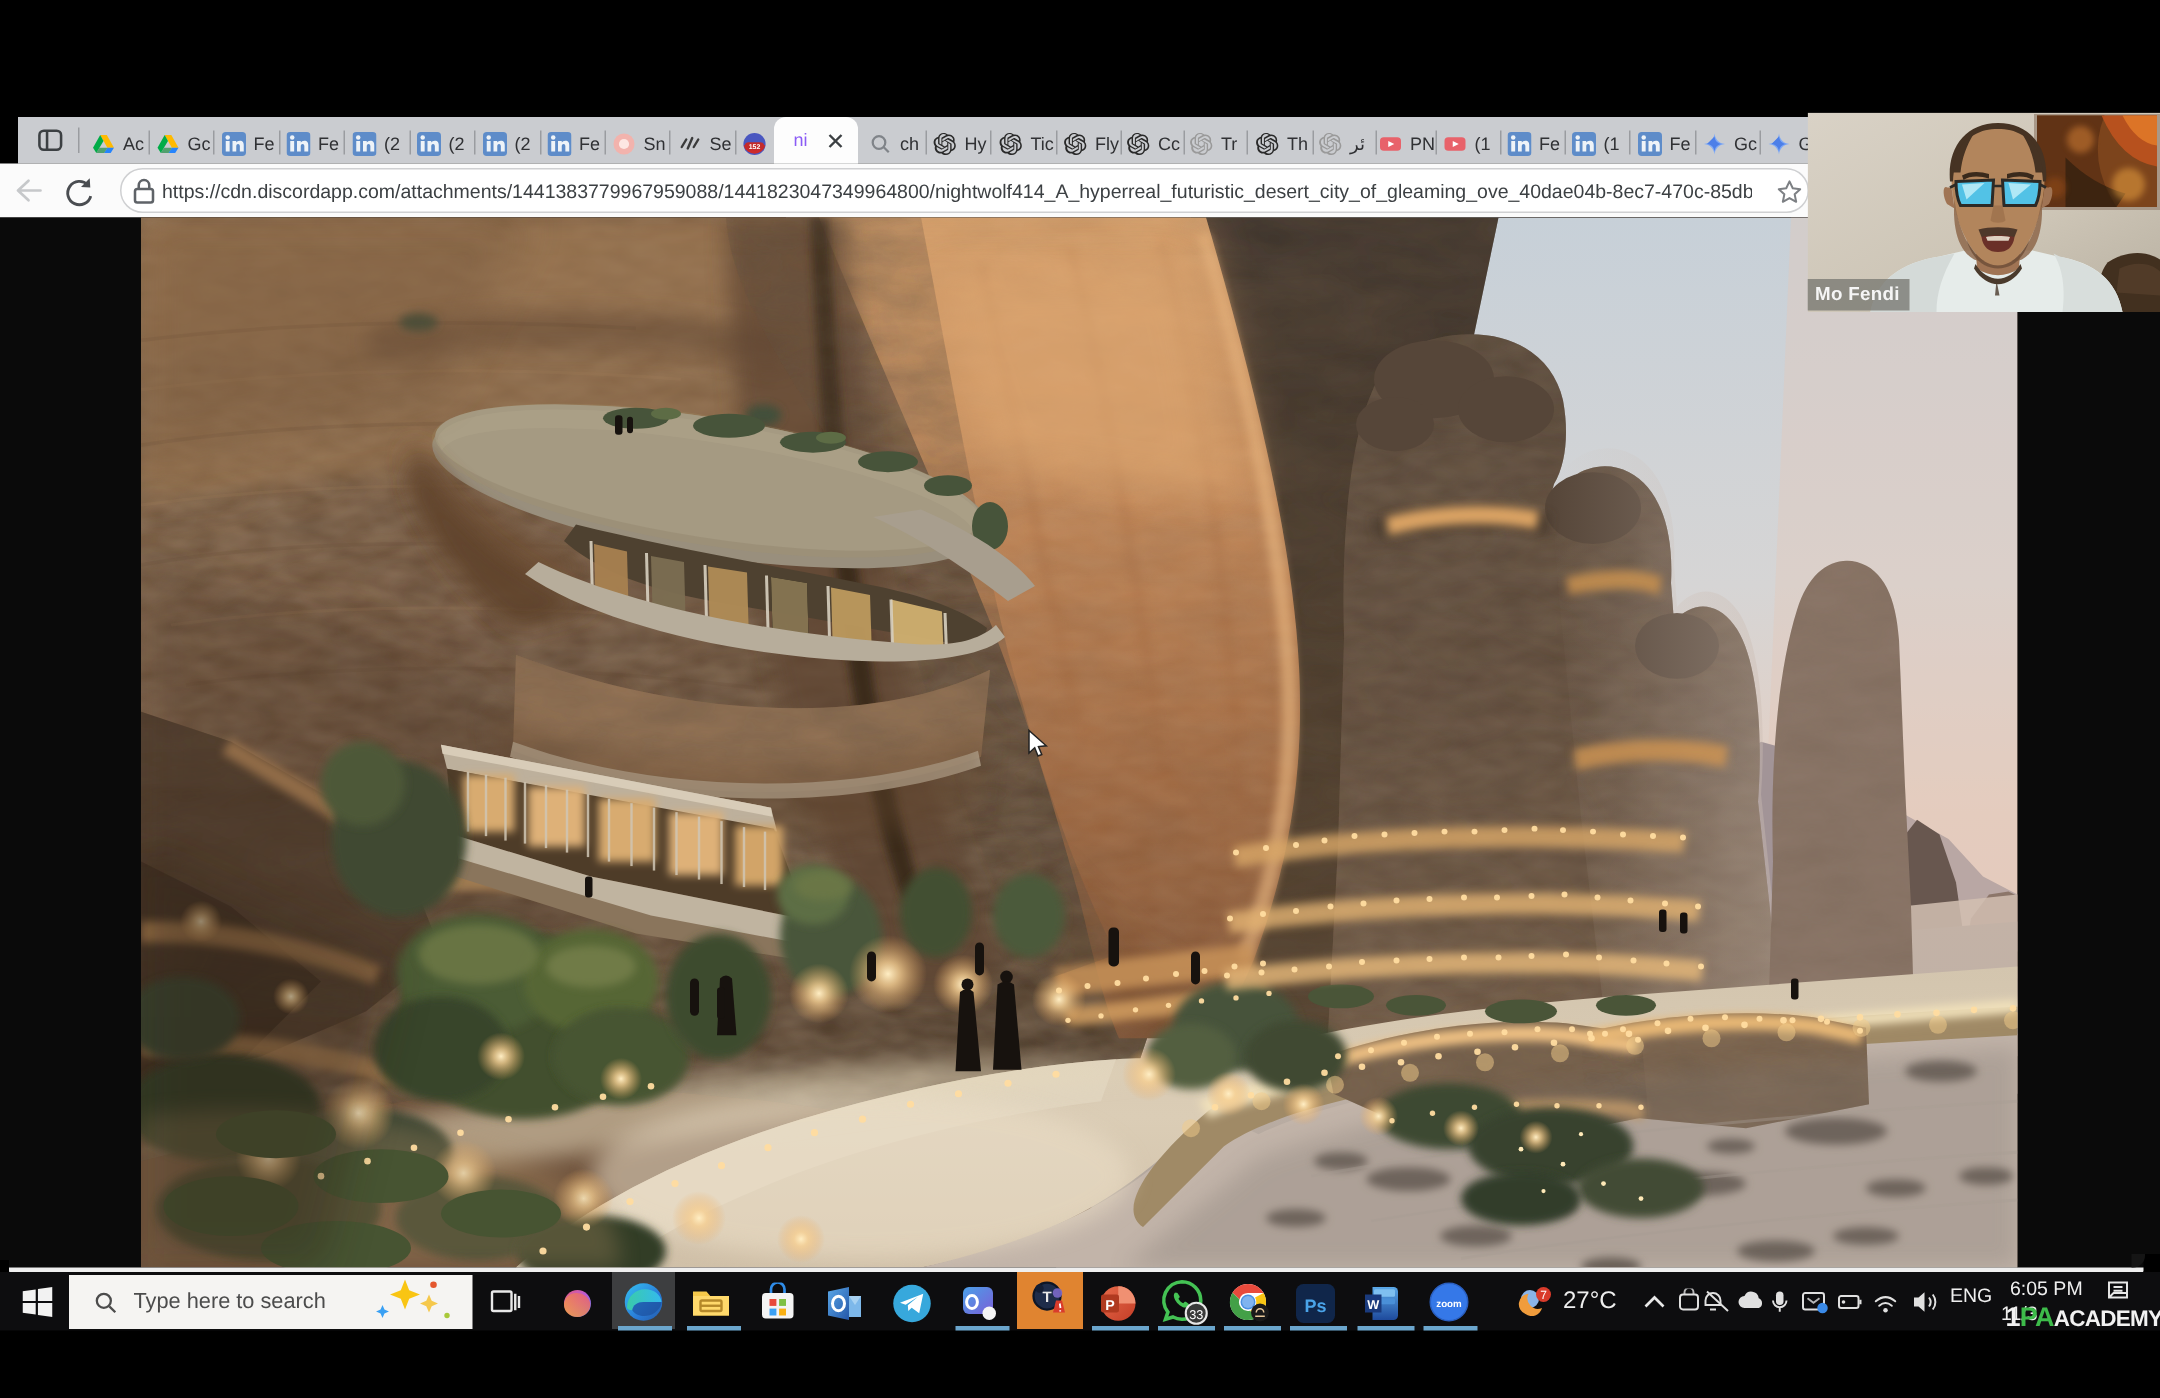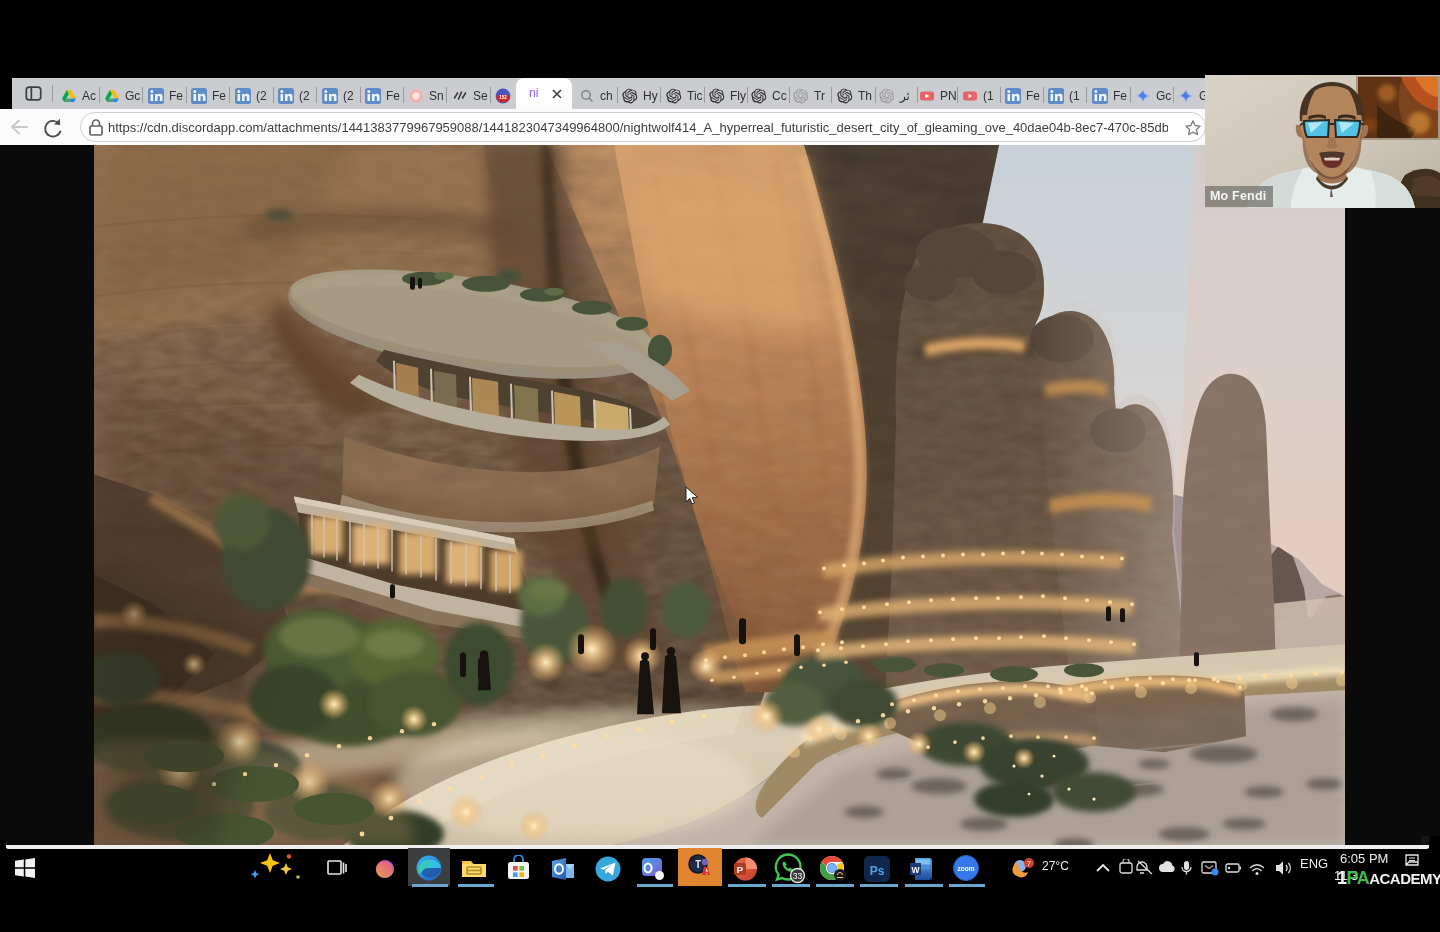--- a/index.html
+++ b/index.html
@@ -945,20 +945,29 @@
       <path d="M106 85 C112 96 119 102 127 102 C135 102 142 96 148 85 C144 98 136 104 127 104 C118 104 110 98 106 85 Z" fill="#70503a" opacity="0.85"></path>
     </svg>
     <div id="namelbl">Mo Fendi</div>
   </div>
 
   <div style="position:absolute;left:5px;top:845px;width:1425px;height:3.5px;background:#efefef;border-radius:0 0 6px 6px"></div>
   <div style="position:absolute;left:0;top:840px;width:6px;height:9px;background:#000"></div>
   <div style="position:absolute;left:1429px;top:836px;width:11px;height:13px;background:#000"></div>
   <div style="position:absolute;left:1421px;top:836px;width:9px;height:9px;background:#151515;border-radius:0 0 8px 0"></div>
 
+  <div id="taskbar">
+    <div id="searchbox">
+      <svg width="17" height="17" viewBox="0 0 20 20" style="margin-left:16px">
+        <circle cx="8.5" cy="8.5" r="5.5" fill="none" stroke="#4c4c4c" stroke-width="1.8"></circle>
+        <path d="M12.8 12.8 L17.5 17.5" stroke="#4c4c4c" stroke-width="1.8"></path>
+      </svg>
+      <div id="searchtxt">Type here to search</div>
+    </div>
+  </div>
   <div id="tbicons">
     <svg width="20" height="20" viewBox="0 0 20 20" style="position:absolute;left:15px;top:858px">
         <path d="M0 2.8 L8.8 1.6 V9.3 H0 Z" fill="#f2f2f2"></path>
         <path d="M10.3 1.4 L20 0 V9.3 H10.3 Z" fill="#f2f2f2"></path>
         <path d="M0 10.7 H8.8 V18.4 L0 17.2 Z" fill="#f2f2f2"></path>
         <path d="M10.3 10.7 H20 V20 L10.3 18.6 Z" fill="#f2f2f2"></path>
       </svg>
     <svg width="58" height="34" viewBox="0 0 58 34" style="position:absolute;left:248px;top:850px">
 <path d="M22 3 L24.8 10.2 L32 13 L24.8 15.8 L22 23 L19.2 15.8 L12 13 L19.2 10.2 Z" fill="#f9c513"></path>
 <path d="M38 13 L39.8 17.2 L44 19 L39.8 20.8 L38 25 L36.2 20.8 L32 19 L36.2 17.2 Z" fill="#f5c84c"></path>
@@ -1111,21 +1120,21 @@
 <circle cx="15" cy="15" r="12.5" fill="none" stroke="#2a5fc0" stroke-width="1"></circle>
 <text x="15" y="18" font-size="6.5" fill="#fff" text-anchor="middle" font-family="Liberation Sans" font-weight="bold">zoom</text>
 </svg>
     <div style="position:absolute;left:949px;top:884px;width:36px;height:2.5px;background:#6ba6cd"></div>
     <svg width="26" height="26" viewBox="0 0 26 26" style="position:absolute;left:1010px;top:856px">
 <circle cx="10" cy="10" r="6" fill="#8ab4e8"></circle>
 <path d="M7 20 a7 7 0 0 1 2 -13.5 a7 7 0 0 0 9 9.5 a7 7 0 0 1 -11 4" fill="#f09c3c"></path>
 <circle cx="19" cy="7" r="5" fill="#d93b2b"></circle>
 <text x="19" y="10" font-size="8" fill="#fff" text-anchor="middle" font-family="Liberation Sans">7</text>
 </svg>
-    <div class="tray" style="left:1042px;top:859px;font-size:12px">27°C</div>
+    <div class="tray" style="left:1042px;top:859px;font-size:16px">27°C</div>
     <svg width="16" height="10" viewBox="0 0 16 10" style="position:absolute;left:1095px;top:863px">
         <path d="M2 8 L8 2 L14 8" fill="none" stroke="#e8e8e8" stroke-width="1.8"></path>
       </svg>
     <svg width="180" height="18" viewBox="0 0 180 18" style="position:absolute;left:1118px;top:859px" fill="none" stroke="#e0e0e0" stroke-width="1.3">
 <rect x="2" y="4" width="12" height="10" rx="2"></rect>
         <path d="M5 4 V2.5 a3 3 0 0 1 6 0 V4" opacity="0.8"></path>
 <path d="M24 3 a5 5 0 0 1 5 5 v3 h-10 v-3 a5 5 0 0 1 5 -5 M22 14 h4"></path>
         <line x1="20" y1="2" x2="34" y2="15"></line>
 <path d="M45 13 a4 4 0 0 1 0 -8 a5 5 0 0 1 9.5 1.5 a3.5 3.5 0 0 1 0 6.5 Z" fill="#e0e0e0" stroke="none"></path>
 <rect x="66" y="2" width="5" height="9" rx="2.5" fill="#e0e0e0" stroke="none"></rect>

